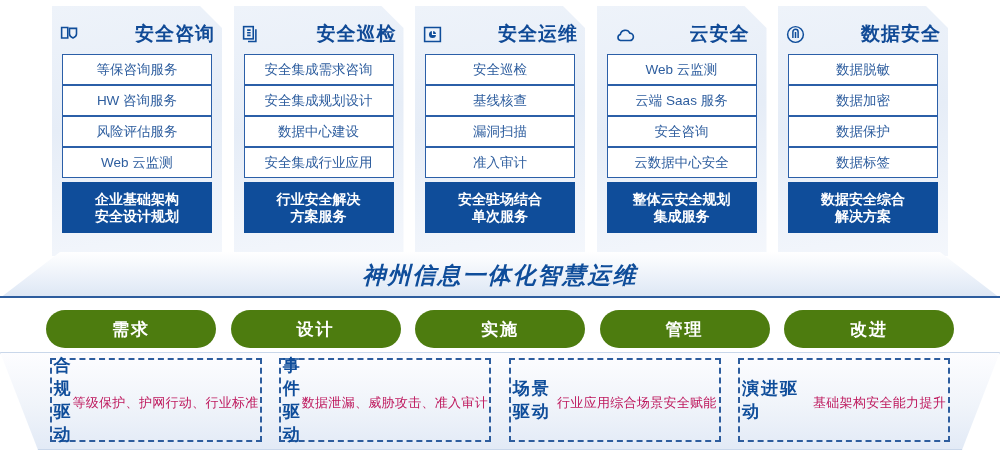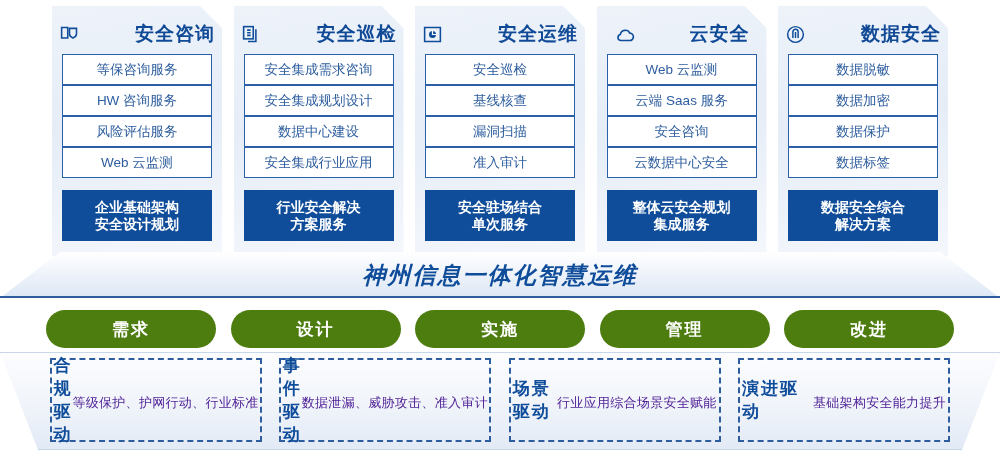--- a/index.html
+++ b/index.html
@@ -29,21 +29,21 @@
     font-size:19px;font-weight:bold;color:#104a96;letter-spacing:1px;white-space:nowrap;margin-left:48px;
   }
   .item{
     height:29px;border:1px solid #2b5fa8;background:#ffffff;
     display:flex;align-items:center;justify-content:center;
     font-size:13.5px;color:#2d5d9e;white-space:nowrap;
   }
   .item.solid{
     background:#0f4d9a;border-color:#0f4d9a;color:#ffffff;font-weight:bold;
     height:auto;min-height:41px;line-height:17px;padding:4px 0;
-    flex-direction:column;font-size:14px;margin-top:12px;
+    flex-direction:column;font-size:14px;margin-top:4px;
   }
   .item.solid span{display:block;}
 
   
   #banner{
     position:absolute;left:0;top:252px;width:1000px;height:46px;
     background:linear-gradient(180deg,#ffffff 0%,#eaf0f9 60%,#dce6f4 100%);
     -webkit-clip-path:polygon(60px 0, 940px 0, 1000px 100%, 0 100%);
     clip-path:polygon(60px 0, 940px 0, 1000px 100%, 0 100%);
     display:flex;align-items:center;justify-content:center;
@@ -78,21 +78,21 @@
   #drivers{
     position:absolute;left:0;top:358px;width:1000px;height:84px;
     display:flex;justify-content:space-between;padding:0 50px;box-sizing:border-box;
   }
   .driver{
     width:212px;border:2px dashed #2d5d9e;box-sizing:border-box;
     display:flex;flex-direction:row;align-items:center;justify-content:center;
     padding:4px 2px;
   }
   .driver-title{font-size:17px;font-weight:bold;color:#0f4d9a;letter-spacing:2px;}
-  .driver-sub{font-size:13px;color:#4c1d95;margin-top:5px;white-space:nowrap;letter-spacing:.3px;}
+  .driver-sub{font-size:13px;color:#be185d;margin-top:5px;white-space:nowrap;letter-spacing:.3px;}
 </style>
 </head>
 <body>
 
 <div id="columns">
 
   <div class="col">
     <div class="col-head">
       <span class="icon">
         <svg viewBox="0 0 24 24" width="21" height="21" fill="none" stroke="#0f4d9a" stroke-width="1.8">

